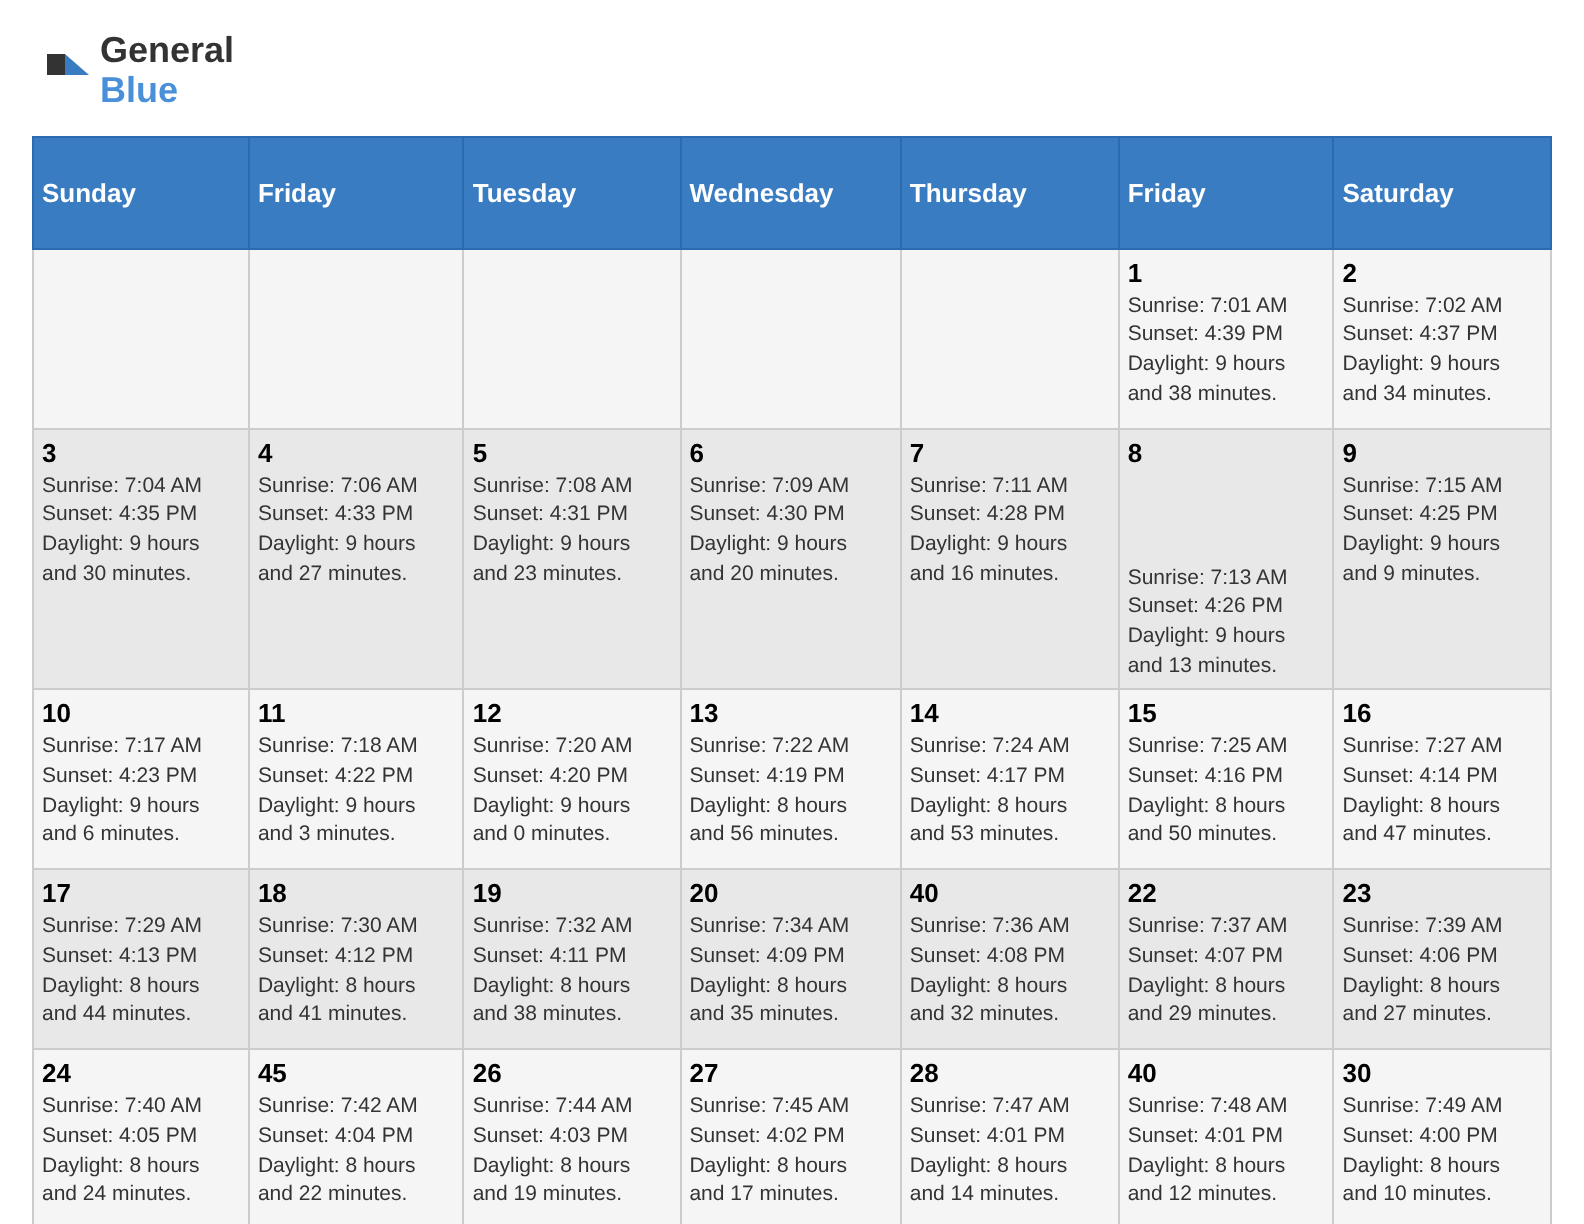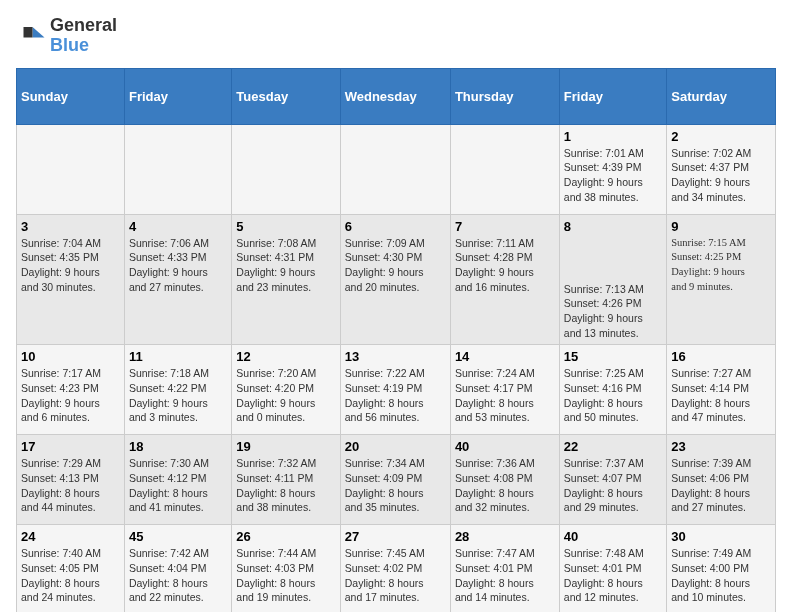--- a/index.html
+++ b/index.html
@@ -184,21 +184,21 @@
         </td>
         <td>
           <span class="day-num">8</span>
           <div class="day-info" style="white-space: pre-line; margin-top: 48px;">Sunrise: 7:13 AM
 Sunset: 4:26 PM
 Daylight: 9 hours
 and 13 minutes.</div>
         </td>
         <td>
           <span class="day-num">9</span>
-          <div class="day-info" style="white-space: pre-line; font-family: Liberation Serif, serif;">Sunrise: 7:15 AM
+          <div class="day-info" style="white-space: pre-line;">Sunrise: 7:15 AM
 Sunset: 4:25 PM
 Daylight: 9 hours
 and 9 minutes.</div>
         </td>
       </tr>
       <tr>
         <td>
           <span class="day-num">10</span>
           <div class="day-info" style="white-space: pre-line;">Sunrise: 7:17 AM
 Sunset: 4:23 PM

